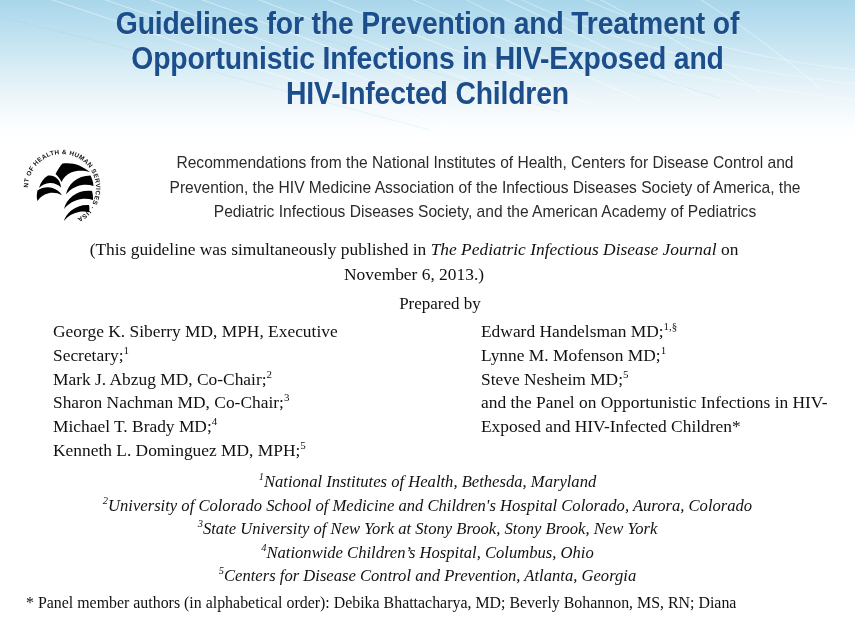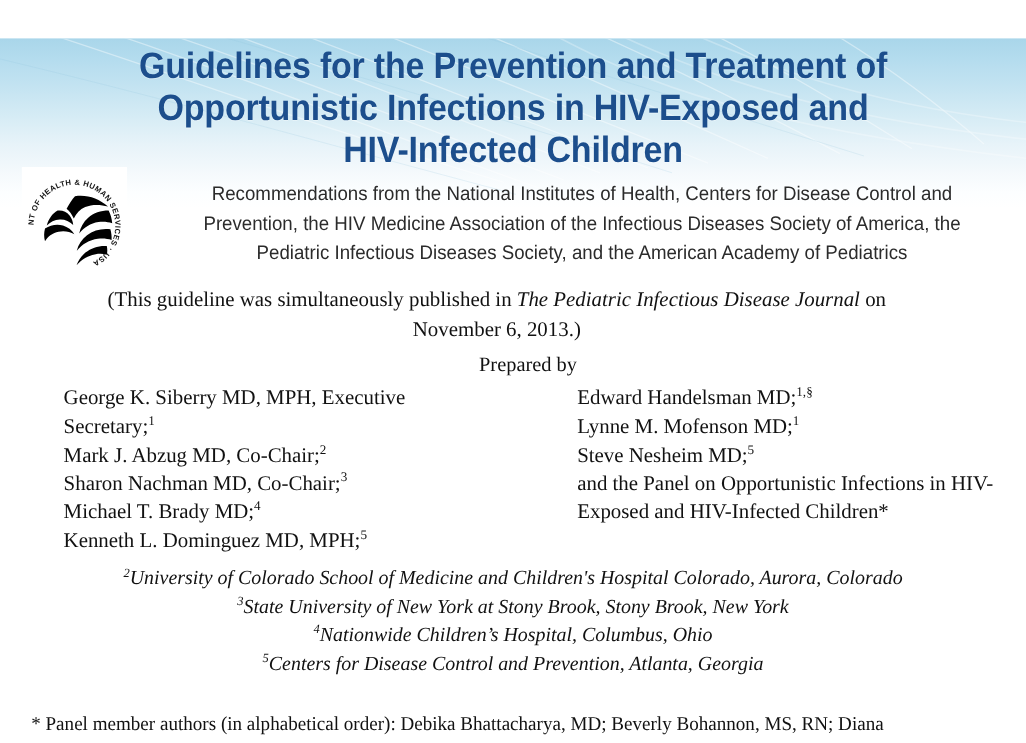--- a/index.html
+++ b/index.html
@@ -26,21 +26,20 @@
     background:
       linear-gradient(to bottom,
         #a9d6ea 0%,
         #b4dcee 12%,
         #c3e3f1 28%,
         #d6ecf5 46%,
         #e7f3f9 62%,
         #f4f9fc 78%,
         #fcfeff 90%,
         #ffffff 100%);
-    margin-top: 32px;
   }
   #header-swirls {
     position: absolute;
     left: 0; top: 0;
     width: 855px;
     height: 142px;
     opacity: .55;
   }
 
   #doc-title {
@@ -237,19 +236,20 @@
 
   <div class="author-col" id="authors-right">
     <span class="author-line"><span>Edward Handelsman MD;</span><sup>1,§</sup></span>
     <span class="author-line"><span>Lynne M. Mofenson MD;</span><sup>1</sup></span>
     <span class="author-line"><span>Steve Nesheim MD;</span><sup>5</sup></span>
     <span class="author-line wrap">and the Panel on Opportunistic Infections in HIV-Exposed and HIV-Infected Children*</span>
   </div>
 </div>
 
 <div id="affiliations">
+  <span class="aff-line"><sup>1</sup><span>National Institutes of Health, Bethesda, Maryland</span></span>
   <span class="aff-line"><sup>2</sup><span>University of Colorado School of Medicine and Children's Hospital Colorado, Aurora, Colorado</span></span>
   <span class="aff-line"><sup>3</sup><span>State University of New York at Stony Brook, Stony Brook, New York</span></span>
   <span class="aff-line"><sup>4</sup><span>Nationwide Children’s Hospital, Columbus, Ohio</span></span>
   <span class="aff-line"><sup>5</sup><span>Centers for Disease Control and Prevention, Atlanta, Georgia</span></span>
 </div>
 
 <div id="footnote">* Panel member authors (in alphabetical order): Debika Bhattacharya, MD; Beverly Bohannon, MS, RN; Diana</div>
 
 </body></html>

